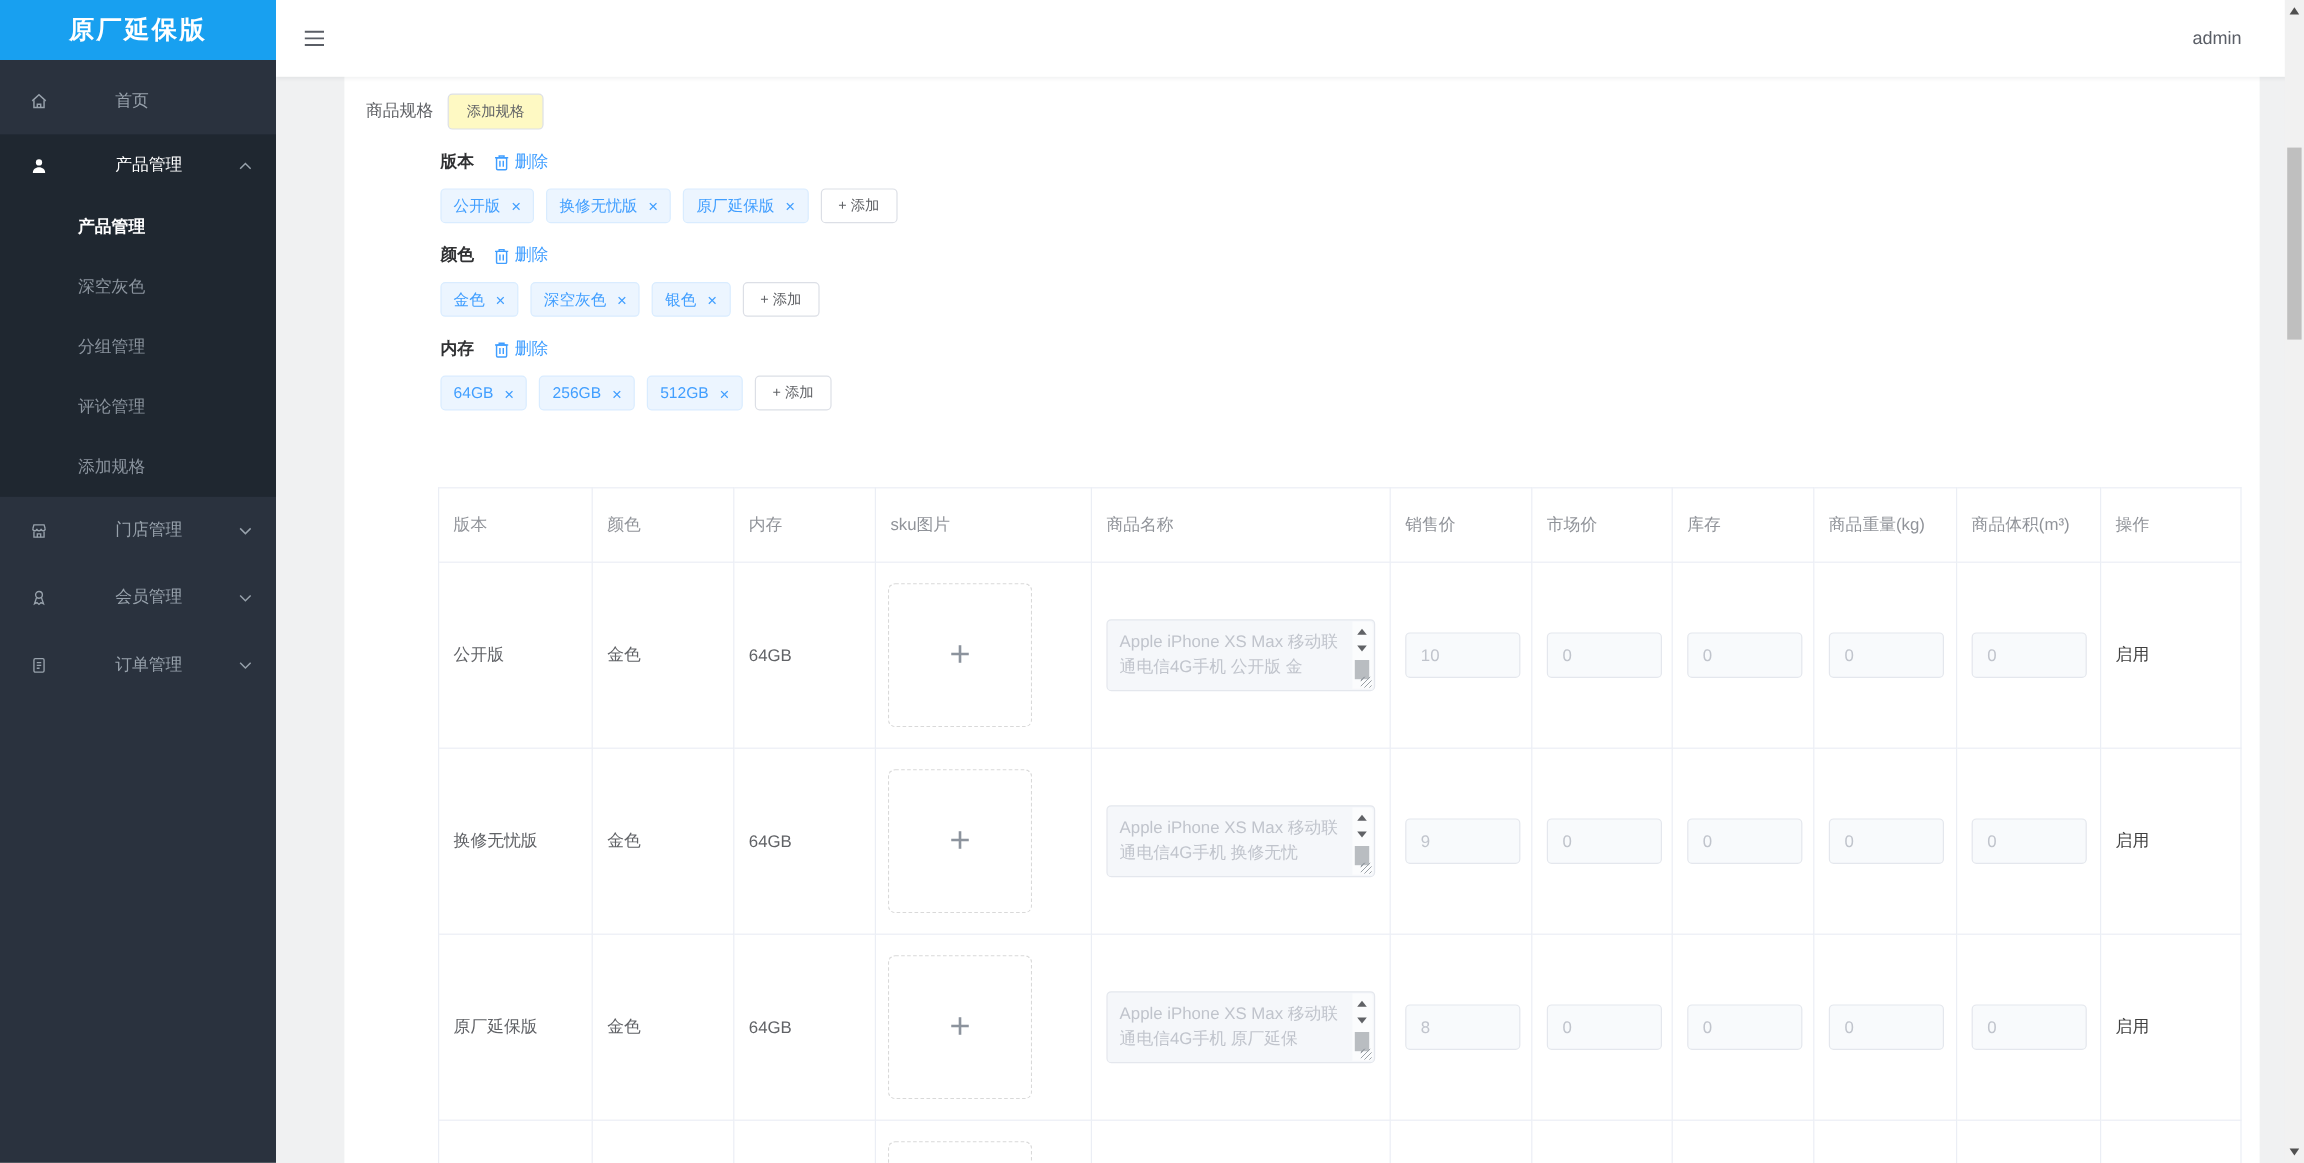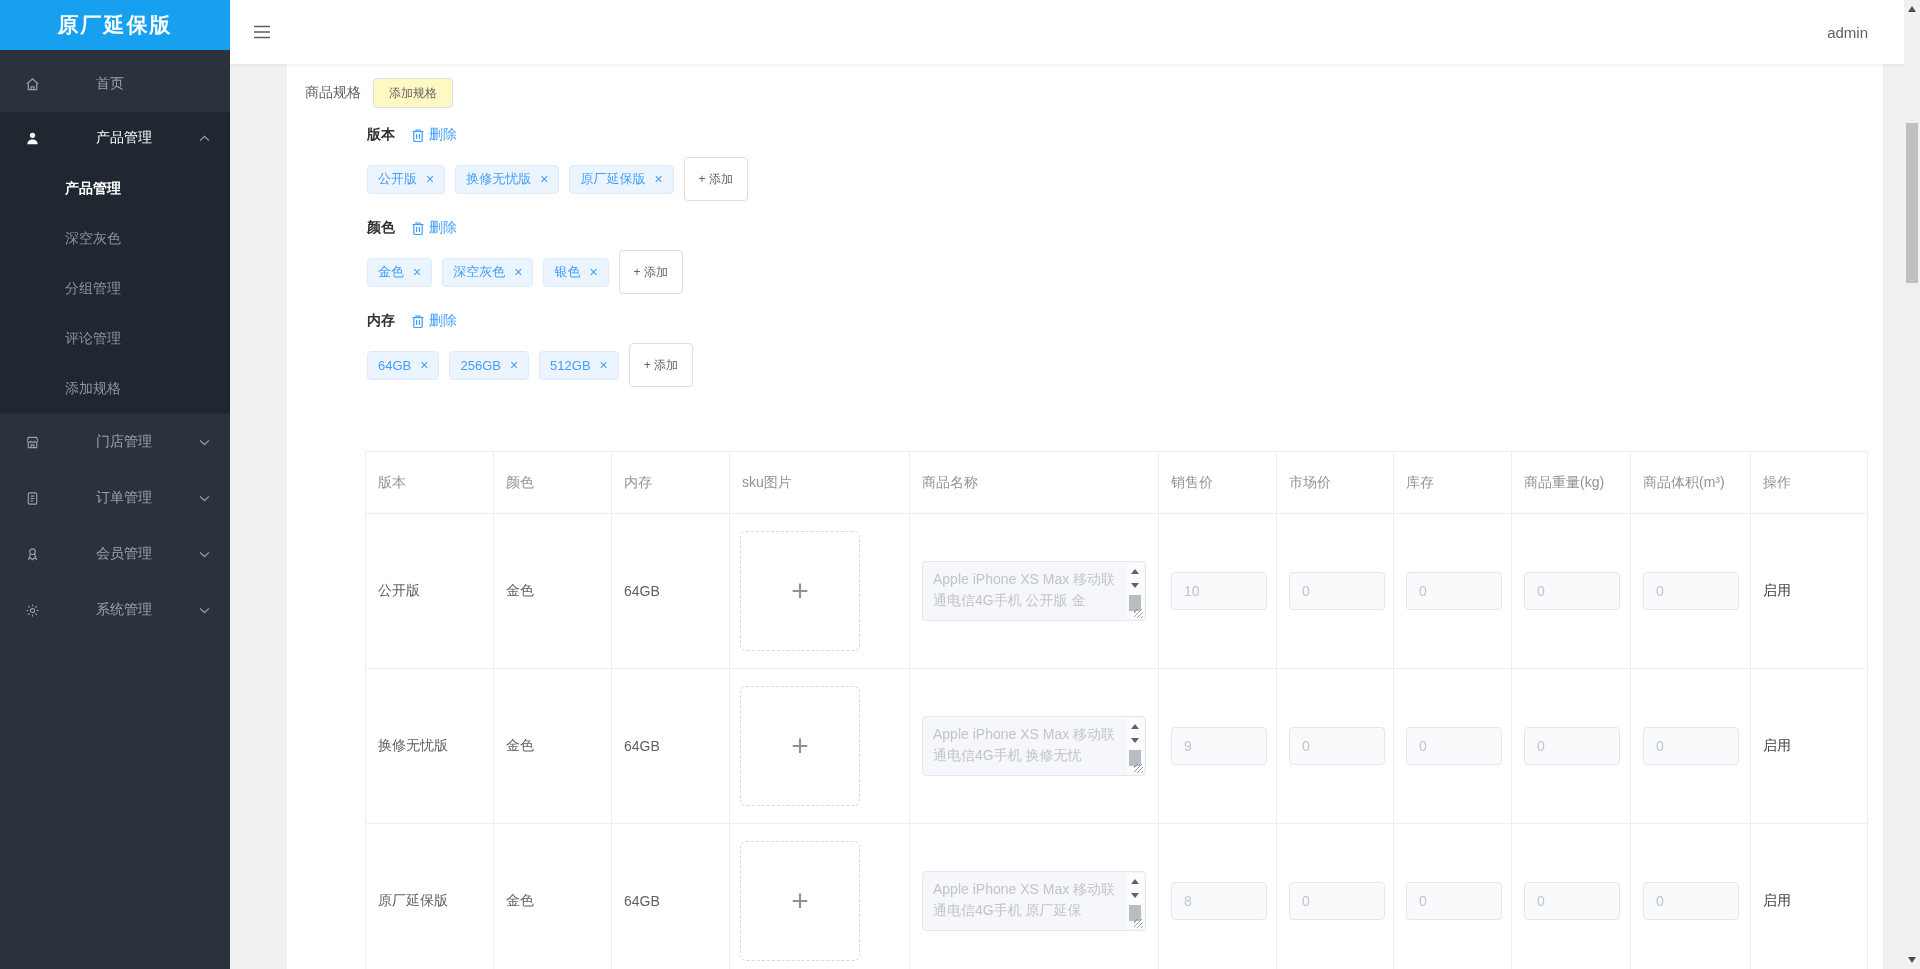--- a/index.html
+++ b/index.html
@@ -31,21 +31,21 @@
   .form-label { width:62px; text-align:right; margin-right:12px; color:#606266; font-size:14px; }
   .btn { background:#fef9c3; border:1px solid #dcdfe6; border-radius:4px; color:#606266; font-size:12px; padding:8px 15px; cursor:pointer; line-height:1; }
 
   .spec-area { margin-left:68px; }
   .spec-title-row { display:flex; align-items:center; margin-top:18px; gap:8px; }
   .spec-name { font-size:14px; color:#303133; font-weight:bold; margin-right:8px; }
   .del-link { display:flex; align-items:center; gap:4px; color:#409eff; font-size:14px; cursor:pointer; text-decoration:none; }
   .tags-row { display:flex; align-items:center; gap:10px; margin-top:13px; }
   .tag { display:inline-flex; align-items:center; height:29px; background:#ecf5ff; border:1px solid #d9ecff; border-radius:4px; color:#409eff; font-size:13px; padding:0 10px; gap:9px; }
   .tag-close { font-size:14px; line-height:1; cursor:pointer; font-style:normal; color:#409eff; }
-  .btn-add { background:#fff; border:1px solid #dcdfe6; border-radius:4px; color:#606266; font-size:12px; height:44px; padding:0 14px; cursor:pointer; }
+  .btn-add { background:#fff; border:1px solid #dcdfe6; border-radius:4px; color:#606266; font-size:12px; height:29px; padding:0 14px; cursor:pointer; }
 
   
   table.sku { border-collapse:collapse; table-layout:fixed; width:1502px; margin:64px 0 0 66px; background:#fff; }
   .sku th { border:1px solid #ebeef5; height:62px; text-align:left; padding-left:12px; color:#909399; font-size:14px; font-weight:400; }
   .sku td { border:1px solid #ebeef5; height:155px; vertical-align:middle; color:#606266; font-size:14px; padding-left:12px; }
   .sku td.sku-img-cell { padding-left:10px; }
 
   .upload-box { width:120px; height:120px; border:1px dashed #d9d9d9; border-radius:6px; display:flex; align-items:center; justify-content:center; color:#8c939d; font-size:30px; font-weight:300; cursor:pointer; background:#fff; }
 
   .ta-wrap { position:relative; width:224px; height:60px; }
@@ -123,61 +123,47 @@
       <span class="chev">
         <svg width="11" height="7" viewBox="0 0 12 8" fill="none" stroke="#98a2ac" stroke-width="1.4">
             <path d="M1 1.5 6 6.5l5-5"></path>
           </svg>
       </span>
     </div>
 
     <div class="nav-item">
       <span class="ic">
         <svg width="15" height="15" viewBox="0 0 16 16" fill="none" stroke="currentColor" stroke-width="1.2">
+            <circle cx="8" cy="5" r="3"></circle>
+            <path d="M5.8 7.5 4 13l2.2-1.2L8 13.5l1.8-1.7L12 13l-1.8-5.5"></path>
+          </svg>
+      </span>
+      <span>会员管理</span>
+      <span class="chev">
+        <svg width="11" height="7" viewBox="0 0 12 8" fill="none" stroke="#98a2ac" stroke-width="1.4">
+            <path d="M1 1.5 6 6.5l5-5"></path>
+          </svg>
+      </span>
+    </div>
+
+    <div class="nav-item">
+      <span class="ic">
+        <svg width="15" height="15" viewBox="0 0 16 16" fill="none" stroke="currentColor" stroke-width="1.2">
             <rect x="3.5" y="2" width="9" height="12" rx="1.2"></rect>
             <path d="M6 5.5h4M6 8h4M6 10.5h2.5"></path>
           </svg>
       </span>
       <span>订单管理</span>
       <span class="chev">
         <svg width="11" height="7" viewBox="0 0 12 8" fill="none" stroke="#98a2ac" stroke-width="1.4">
             <path d="M1 1.5 6 6.5l5-5"></path>
           </svg>
       </span>
     </div>
 
-    <div class="nav-item">
-      <span class="ic">
-        <svg width="15" height="15" viewBox="0 0 16 16" fill="none" stroke="currentColor" stroke-width="1.2">
-            <circle cx="8" cy="5" r="3"></circle>
-            <path d="M5.8 7.5 4 13l2.2-1.2L8 13.5l1.8-1.7L12 13l-1.8-5.5"></path>
-          </svg>
-      </span>
-      <span>会员管理</span>
-      <span class="chev">
-        <svg width="11" height="7" viewBox="0 0 12 8" fill="none" stroke="#98a2ac" stroke-width="1.4">
-            <path d="M1 1.5 6 6.5l5-5"></path>
-          </svg>
-      </span>
-    </div>
-
-    <div class="nav-item">
-      <span class="ic">
-        <svg width="15" height="15" viewBox="0 0 16 16" fill="none" stroke="currentColor" stroke-width="1.2">
-            <circle cx="8" cy="8" r="2.2"></circle>
-            <path d="M8 1.5v2M8 12.5v2M1.5 8h2M12.5 8h2M3.4 3.4l1.4 1.4M11.2 11.2l1.4 1.4M12.6 3.4l-1.4 1.4M4.8 11.2l-1.4 1.4"></path>
-          </svg>
-      </span>
-      <span>系统管理</span>
-      <span class="chev">
-        <svg width="11" height="7" viewBox="0 0 12 8" fill="none" stroke="#98a2ac" stroke-width="1.4">
-            <path d="M1 1.5 6 6.5l5-5"></path>
-          </svg>
-      </span>
-    </div>
 
   </nav>
 </aside>
 
 <div class="main">
   <header class="topbar">
     <span class="hamburger">
       <svg width="20" height="16" viewBox="0 0 20 16" stroke="#5a5e66" stroke-width="1.6">
           <path d="M2 2.5h16M2 8h16M2 13.5h16"></path>
         </svg>

